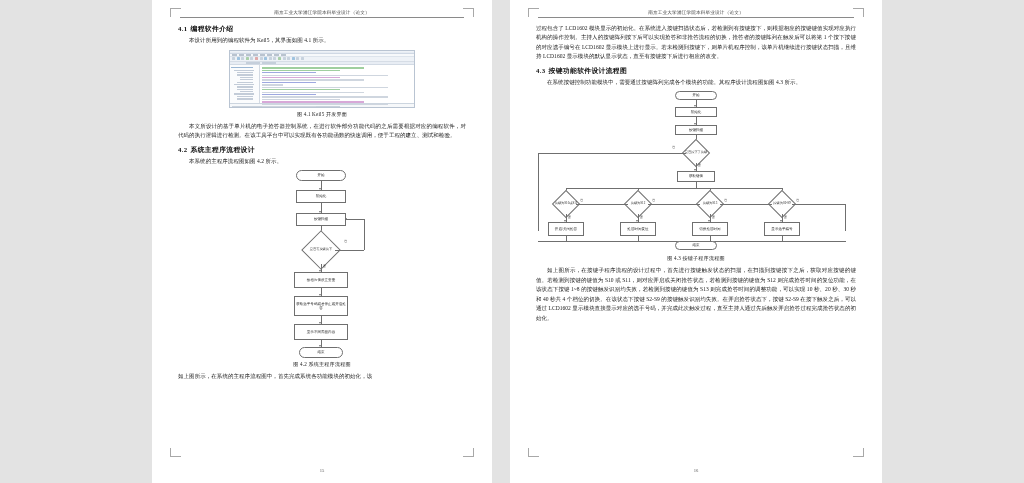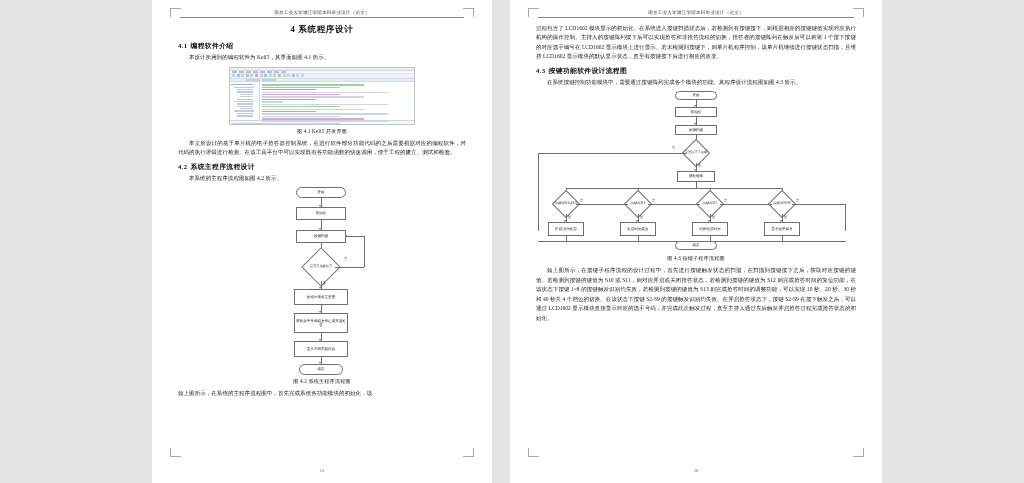--- a/index.html
+++ b/index.html
@@ -168,21 +168,20 @@
 
   <div class="page page-left">
     <div class="corner tl"></div>
     <div class="corner tr"></div>
     <div class="corner bl"></div>
     <div class="corner br"></div>
 
     <div class="hdr">南京工业大学浦江学院本科毕业设计（论文）</div>
     <div class="hdr-rule"></div>
 
-    <div class="chap-title">4  系统程序设计</div>
 
     <div class="sec-head">
       <span class="num">4.1</span><span>编程软件介绍</span>
     </div>
 
     <p class="body">本设计所用到的编程软件为 Keil5，其界面如图 4.1 所示。</p>
 
     <div class="keil-wrap">
       <div class="keil">
         <div class="k-title"></div>

